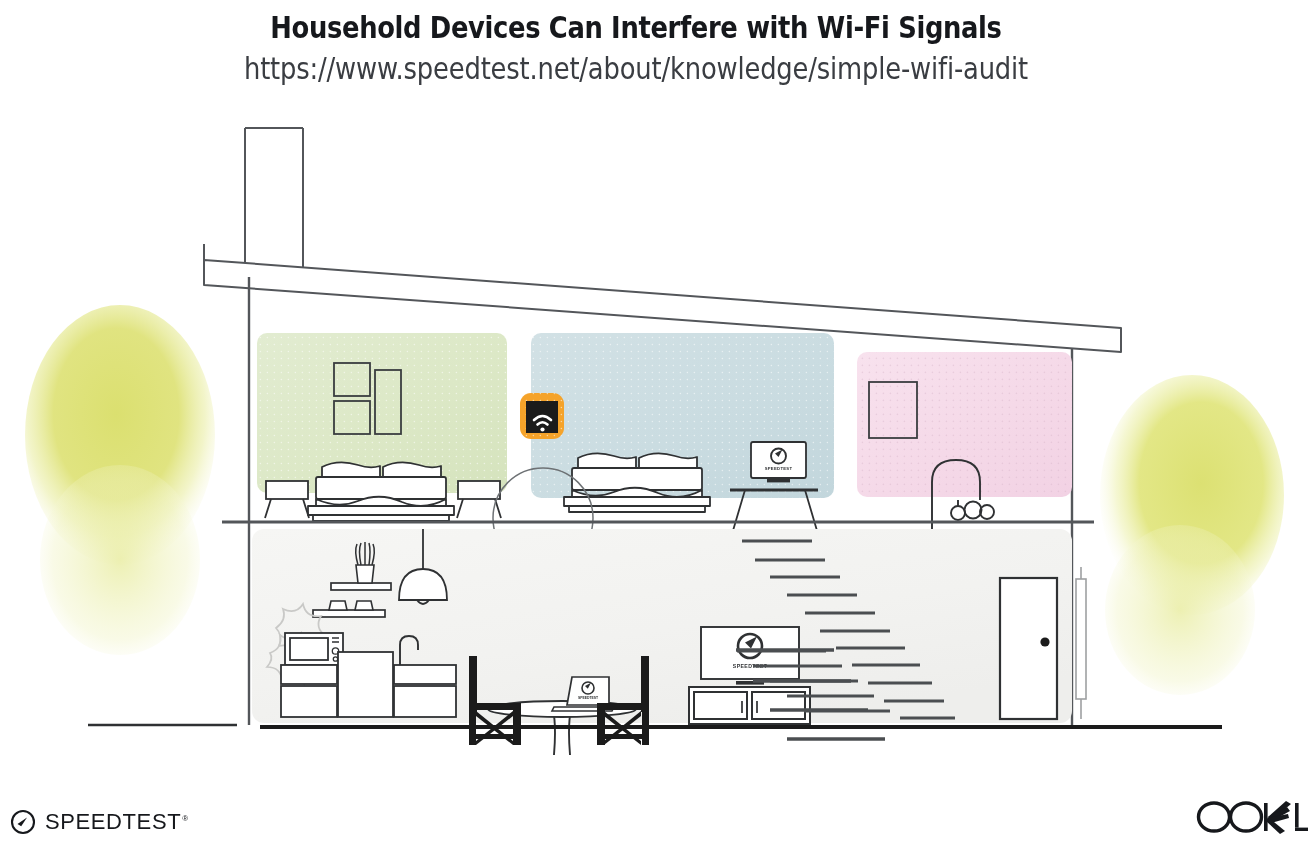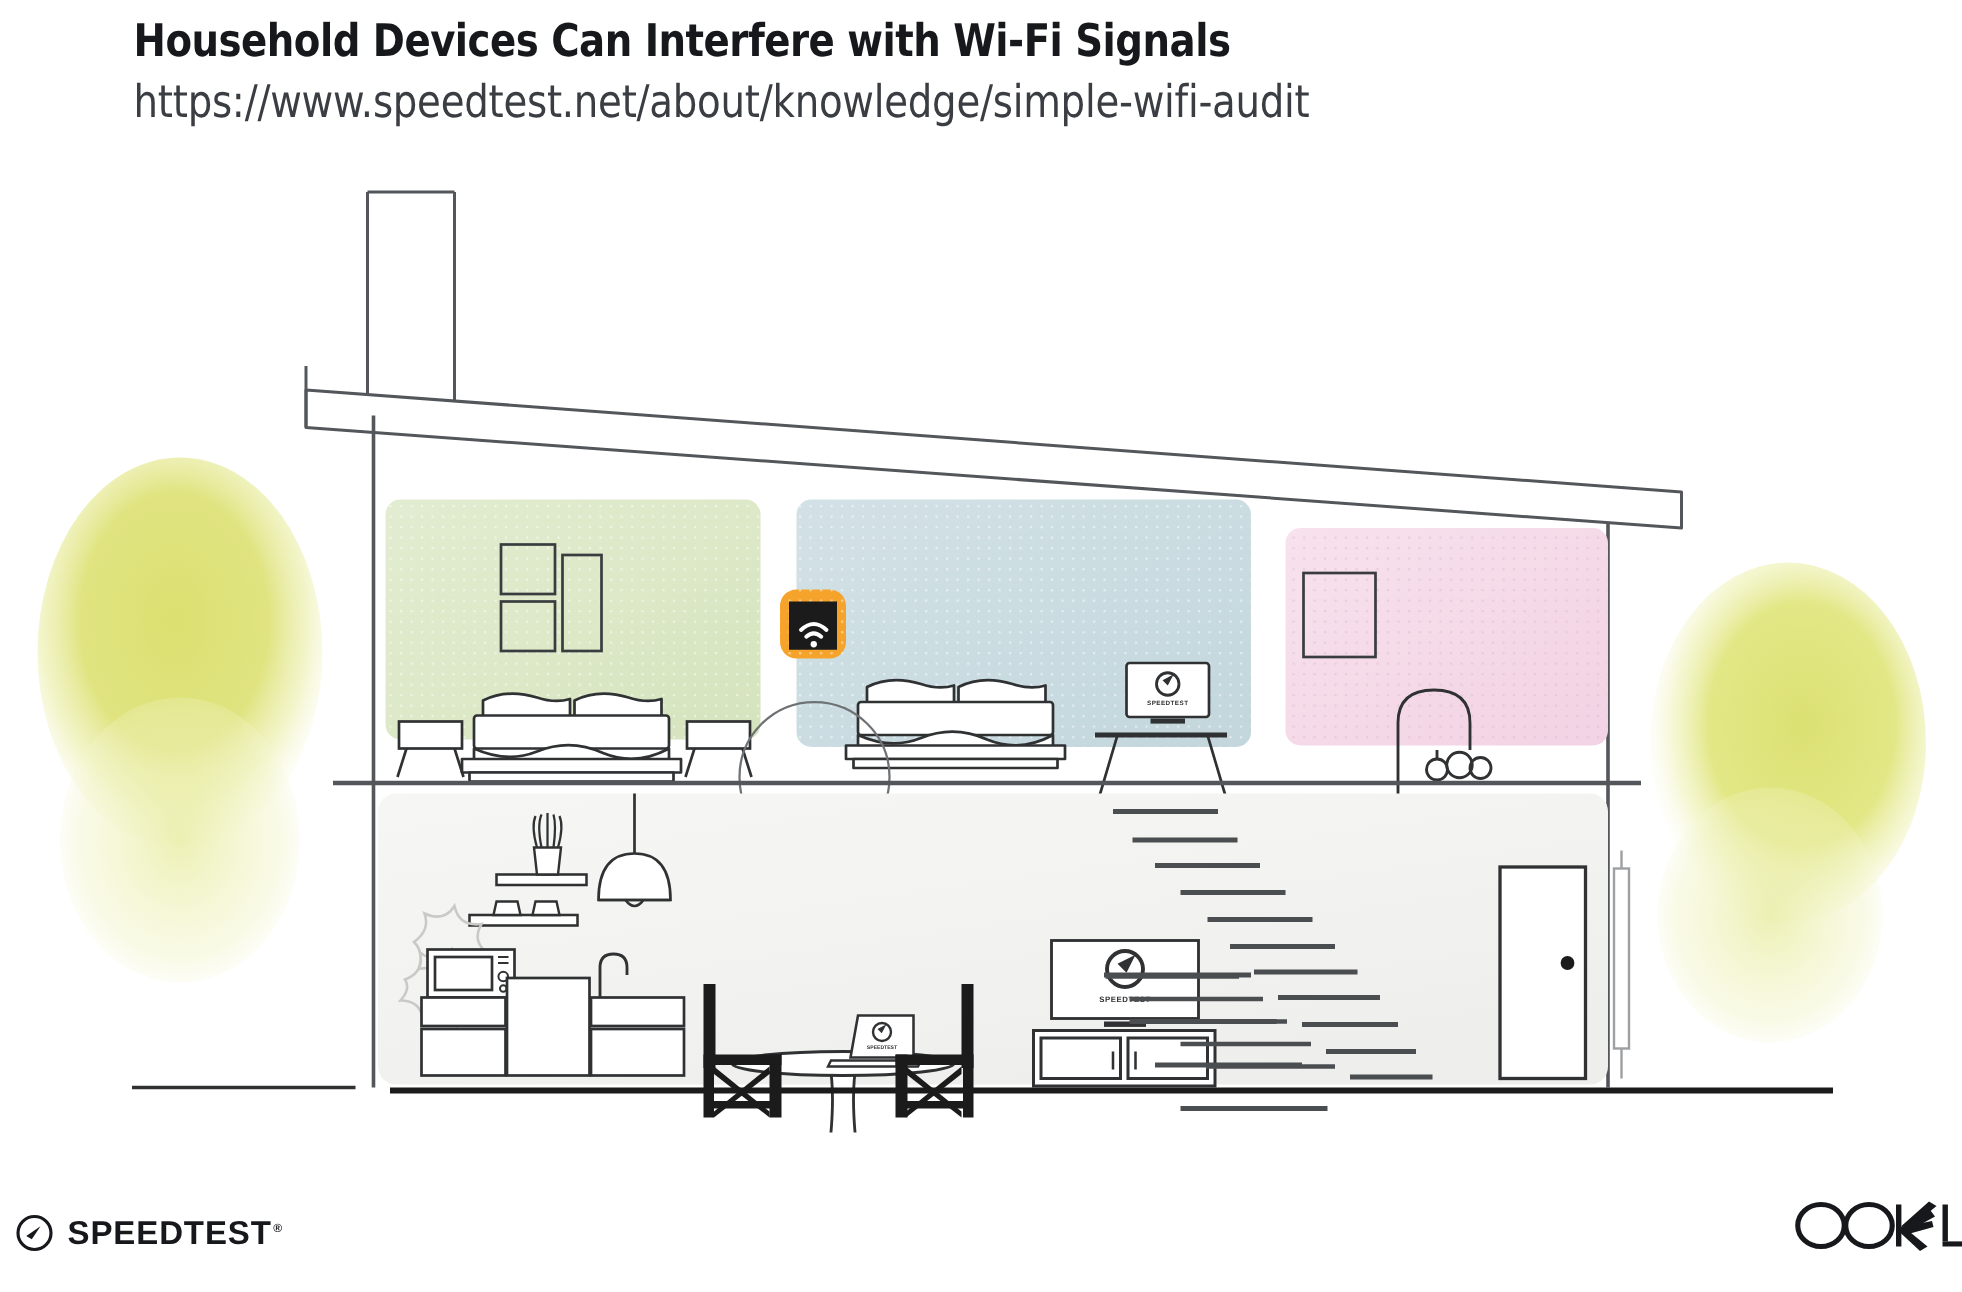--- a/index.html
+++ b/index.html
@@ -9,21 +9,21 @@
   }
   body {
     width: 1308px; height: 861px;
     font-family: "Liberation Sans", sans-serif;
     overflow: hidden;
     position: relative;
   }
   #stage { position: relative; width: 1308px; height: 861px; background: #fff; }
 
   
-  .header { position: absolute; left: 0; top: 0; width: 1272px; }
+  .header { position: absolute; left: 0; top: 0; width: 1272px; text-align: center; }
   .title {
     font-family: "DejaVu Sans", sans-serif;
     font-weight: 700;
     font-size: 30px;
     letter-spacing: -0.4px;
     color: #16181c;
     margin: 10px 0 0 0;
     transform: scaleX(0.86);
     white-space: nowrap;
   }
@@ -43,21 +43,21 @@
   .scene svg { display: block; }
 
   
   .footer { position: absolute; left: 0; bottom: 0; width: 1308px; height: 90px; }
   .brand-left {
     position: absolute; left: 10px; bottom: 26px;
     display: flex; align-items: center; gap: 9px;
   }
   .brand-left .wordmark {
     font-family: "Liberation Sans", sans-serif;
-    font-weight: 700; font-size: 22px; letter-spacing: 0.6px;
+    font-weight: 400; font-size: 22px; letter-spacing: 0.6px;
     color: #16181c;
   }
   .brand-left .tm {
     font-size: 8px; vertical-align: super; color: #16181c; margin-left: 1px;
     font-family: "Liberation Sans", sans-serif;
   }
   .brand-right {
     position: absolute; right: -6px; bottom: 22px;
     overflow: hidden; width: 120px; height: 44px;
   }

